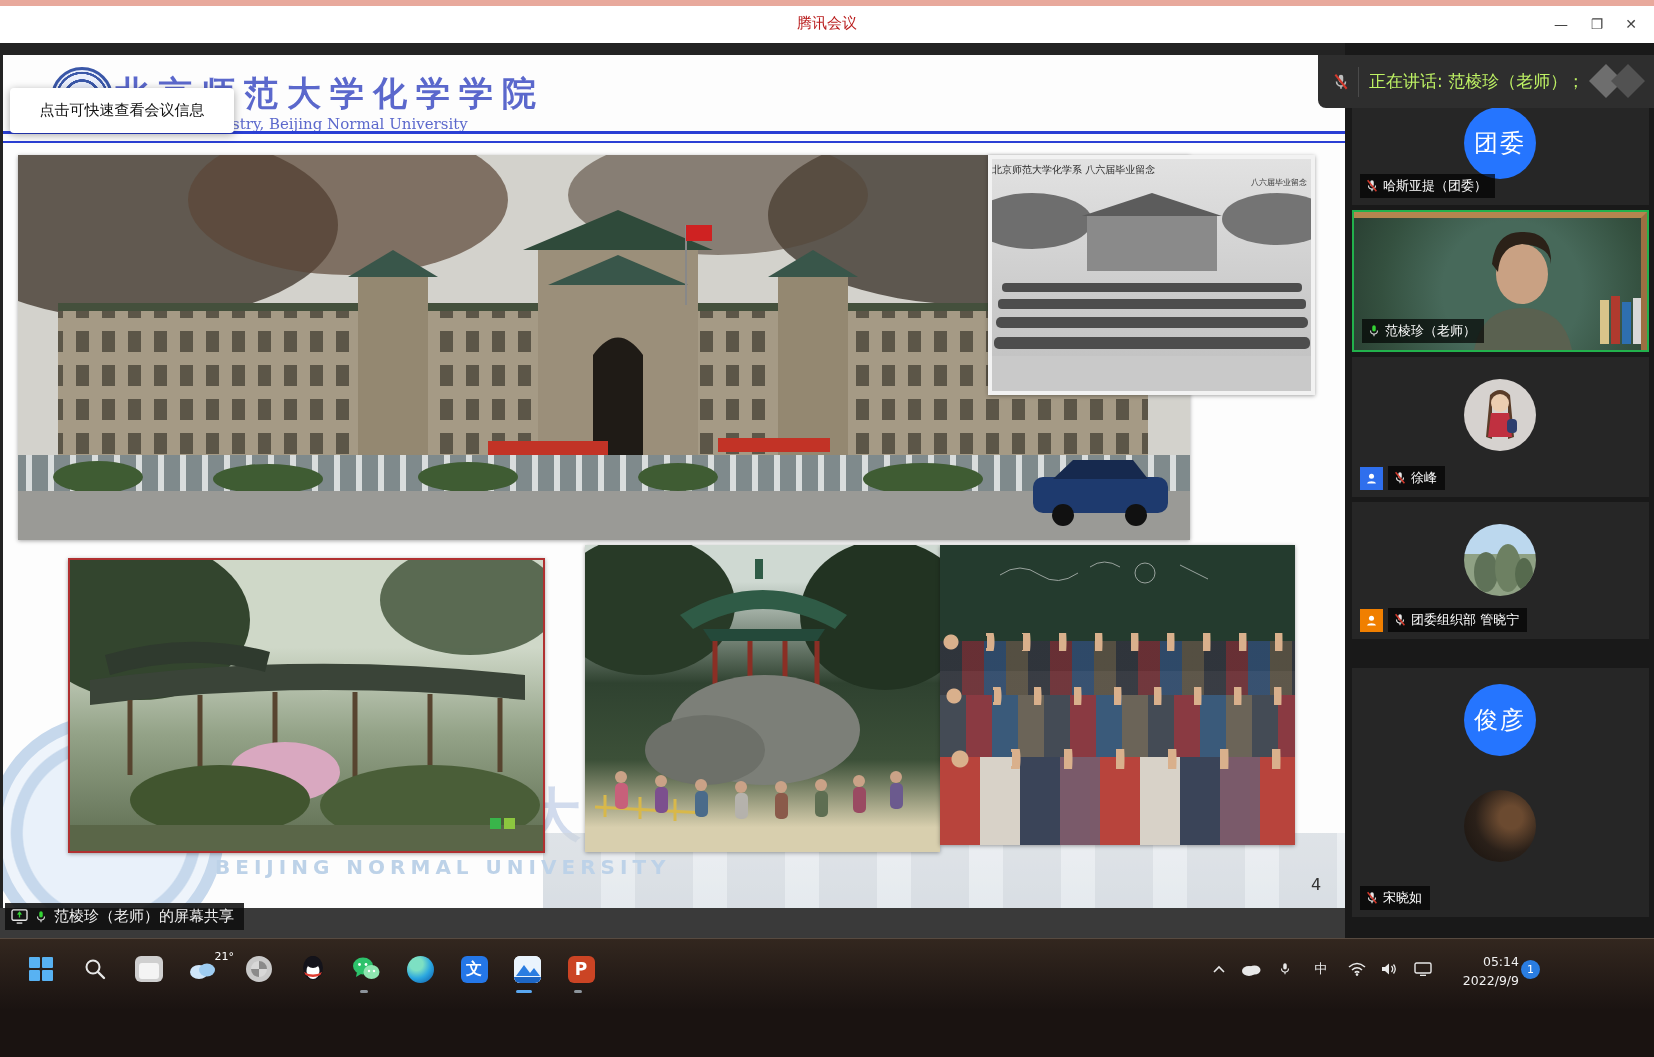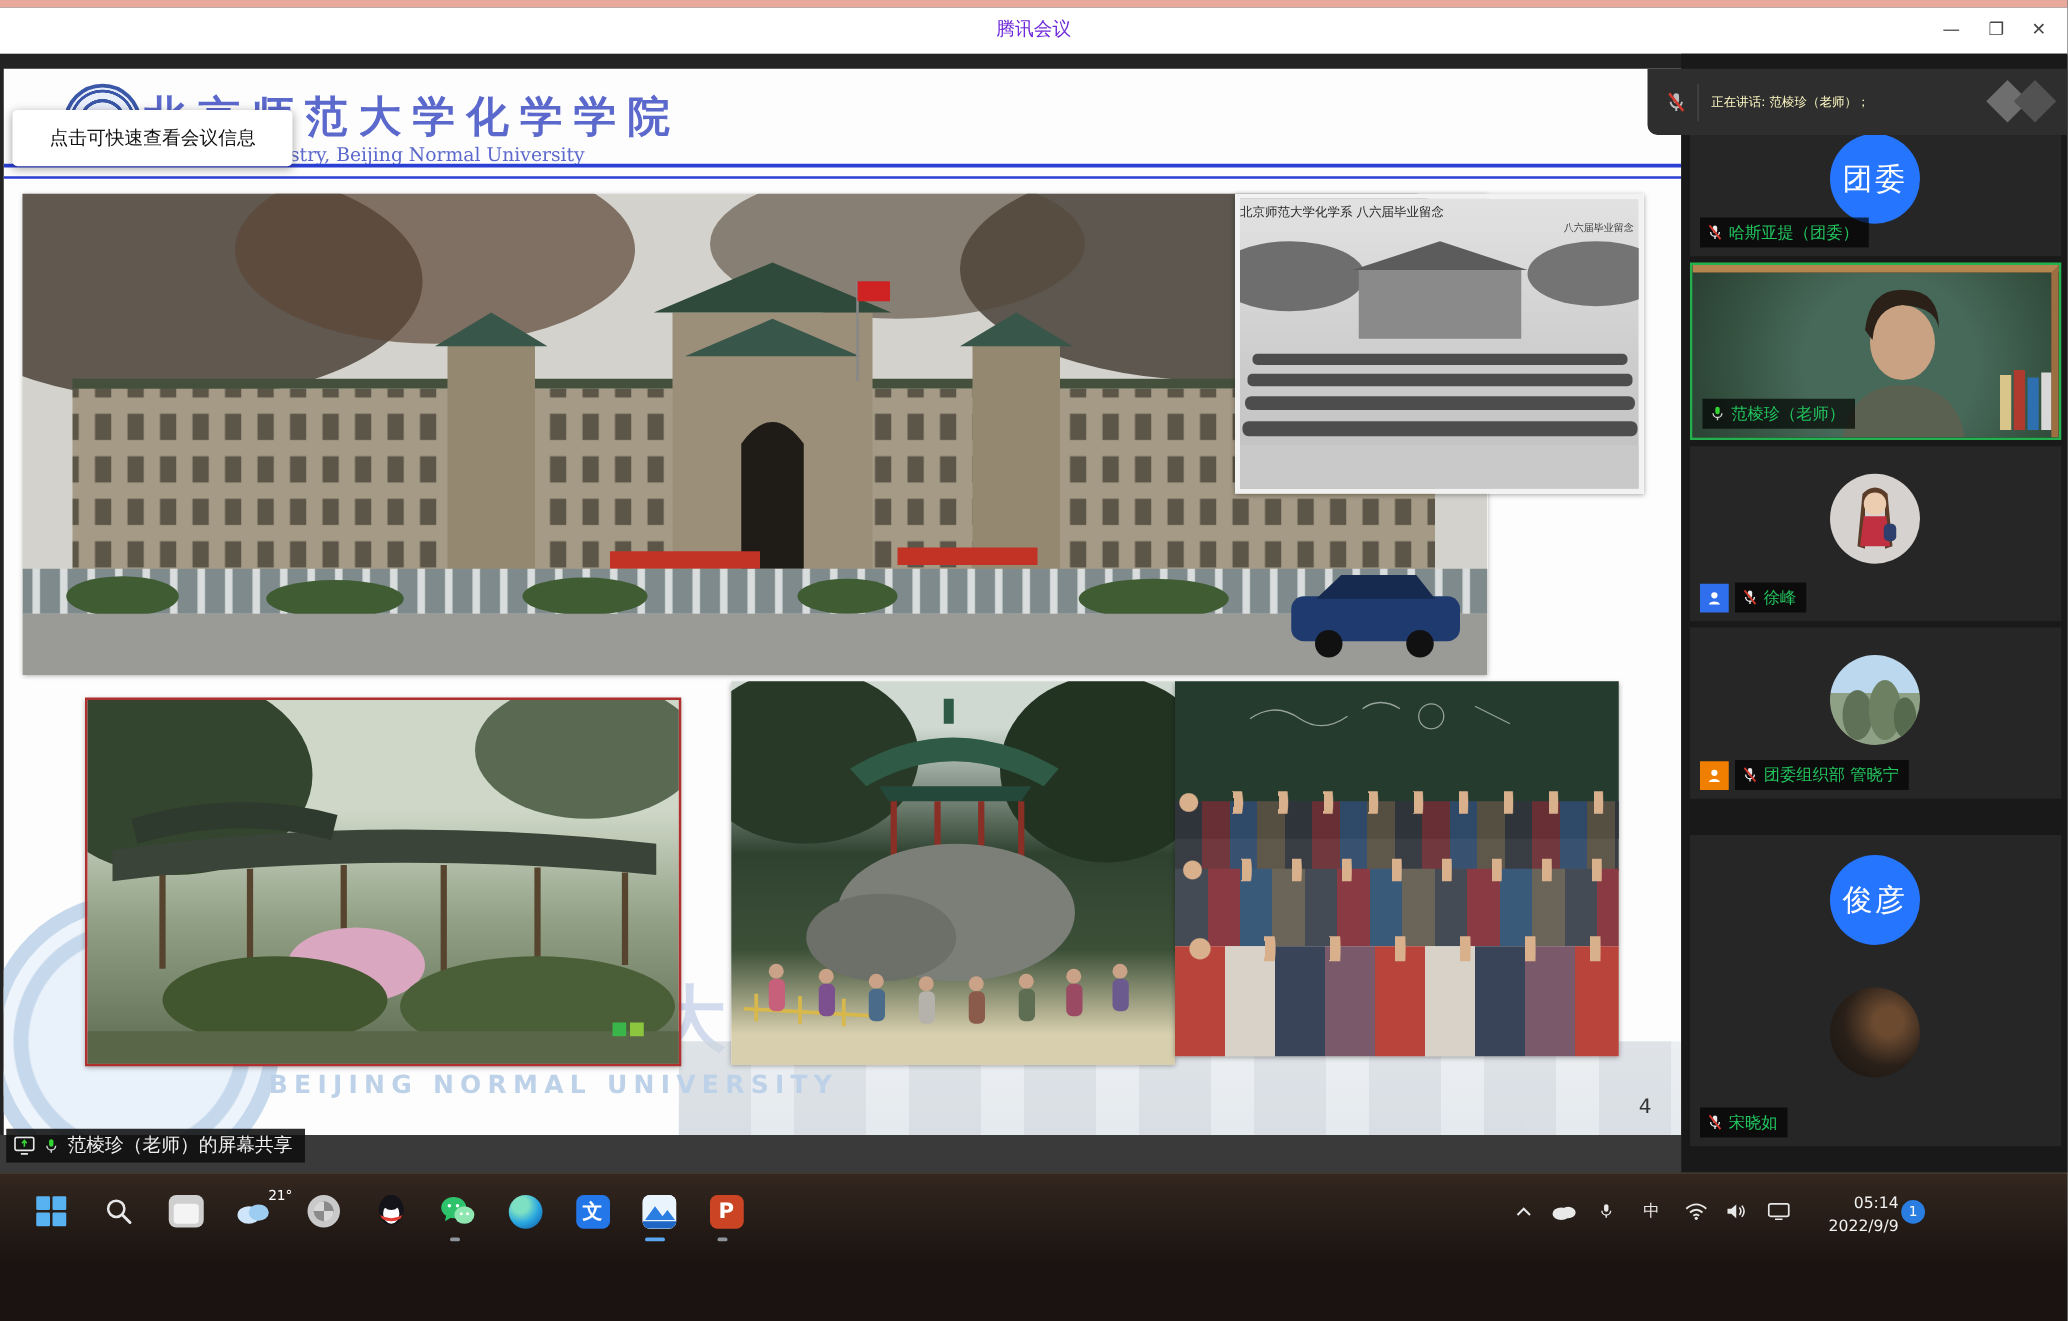--- a/index.html
+++ b/index.html
@@ -2,21 +2,21 @@
 <html><head>
 <meta charset="utf-8">
 <style>
   html,body{margin:0;padding:0}
   body{width:1654px;height:1057px;position:relative;overflow:hidden;
        font-family:"DejaVu Sans","Liberation Sans",sans-serif;background:#000}
   .abs{position:absolute}
   
   .top-strip{left:0;top:0;width:1654px;height:6px;background:#e8a99c}
   .titlebar{left:0;top:6px;width:1654px;height:37px;background:#fff;border-bottom:1px solid #c9c9c9}
-  .titlebar .title{position:absolute;left:0;right:0;top:8px;text-align:center;font-size:15px;color:#6d28d9}
+  .titlebar .title{position:absolute;left:0;right:0;top:8px;text-align:center;font-size:15px;color:#b91c1c}
   .winbtn{position:absolute;top:4px;width:30px;height:28px;text-align:center;line-height:28px;font-size:14px;color:#444;cursor:default}
   .meeting-bg{left:0;top:43px;width:1654px;height:895px;background:#232323}
   
   .slide{left:3px;top:55px;width:1342px;height:853px;background:#fdfdfd;overflow:hidden}
   .hdr-cn{left:112px;top:16px;font-size:34px;font-weight:bold;letter-spacing:9px;color:#5b68cc;font-family:"DejaVu Serif","Liberation Serif",serif}
   .hdr-en{left:229px;top:60px;font-size:15px;color:#5b68cc;font-family:"DejaVu Serif",serif}
   .hdr-logo{left:48px;top:12px;width:56px;height:56px;border-radius:50%;border:3px solid #3a57a8;background:radial-gradient(circle,#e9eefb 0 40%,#3a57a8 41% 47%,#e9eefb 48% 60%,#3a57a8 61% 66%,#e9eefb 67%)}
   .blue-rule{left:0;top:76px;width:1342px;height:7px;border-top:3px solid #2a3fd4;border-bottom:2px solid #2a3fd4}
   .photo{box-shadow:0 1px 4px rgba(0,0,0,.35)}
   .wm-logo{left:-15px;top:660px;width:212px;height:212px;border-radius:50%;border:12px solid #c6d8ec;background:radial-gradient(circle,#e9f1fa 0 55%,#c6d8ec 56% 63%,#eef4fb 64%)}
@@ -25,29 +25,29 @@
   .campus-faint{left:540px;top:778px;width:802px;height:75px;
       background:linear-gradient(#f4f6f8,#e8edf1),repeating-linear-gradient(90deg,#d9dee3 0 58px,#eef1f4 58px 92px);background-blend-mode:multiply;opacity:.65}
   .pagenum{left:1308px;top:820px;font-size:16px;color:#333}
   
   .tooltip{left:10px;top:88px;width:224px;height:45px;background:#fff;border-radius:4px;
       box-shadow:0 2px 8px rgba(0,0,0,.35);font-size:15px;color:#111;line-height:45px;text-align:center;z-index:30}
   .tooltip:before{content:"";position:absolute;top:-9px;left:52px;border:9px solid transparent;border-bottom-color:#fff}
   
   .speakbar{left:1318px;top:55px;width:336px;height:53px;background:#2e2e2e;border-bottom-left-radius:8px;z-index:25;display:flex;align-items:center}
   .speakbar .divider{width:1px;height:30px;background:#4a4a4a;margin:0 10px 0 8px}
-  .speakbar .label{color:#fef9c3;font-size:10px;white-space:nowrap}
+  .speakbar .label{color:#bef264;font-size:17px;white-space:nowrap}
   .diamond{position:absolute;width:24px;height:24px;transform:rotate(45deg)}
   
   .sidebar{left:1345px;top:43px;width:309px;height:895px;background:#191919}
   .tile{position:absolute;left:1352px;width:297px;background:#262626;z-index:5;overflow:hidden}
   .avatar-circle{position:absolute;left:112px;top:20px;width:72px;height:72px;border-radius:50%;background:#2575ff;
       color:#fff;font-size:24px;display:flex;align-items:center;justify-content:center;letter-spacing:2px}
   .avatar-img{position:absolute;left:112px;top:22px;width:72px;height:72px;border-radius:50%}
-  .namebadge{position:absolute;left:8px;bottom:7px;background:rgba(0,0,0,.68);color:#22c55e;font-size:13px;
+  .namebadge{position:absolute;left:8px;bottom:7px;background:rgba(0,0,0,.68);color:#ffffff;font-size:13px;
       padding:3px 8px 3px 5px;display:flex;align-items:center;gap:4px;white-space:nowrap}
   .rolebadge{position:absolute;left:8px;bottom:7px;width:23px;height:23px;display:flex;align-items:center;justify-content:center}
   .namebadge.shift{left:36px}
   
   .bottom-strip{left:0;top:908px;width:1345px;height:30px;background:#3a3a3a}
   .sharebadge{left:5px;top:903px;height:27px;background:rgba(15,15,15,.88);display:flex;align-items:center;
       gap:6px;padding:0 10px 0 6px;color:#f0f0f0;font-size:15px;z-index:40}
   
   .taskbar{left:0;top:938px;width:1654px;height:119px;background:linear-gradient(#33271f,#1a1311 60%);border-top:1px solid #574a40}
   .tbi{position:absolute;top:952px;width:34px;height:34px;display:flex;align-items:center;justify-content:center;cursor:default}

